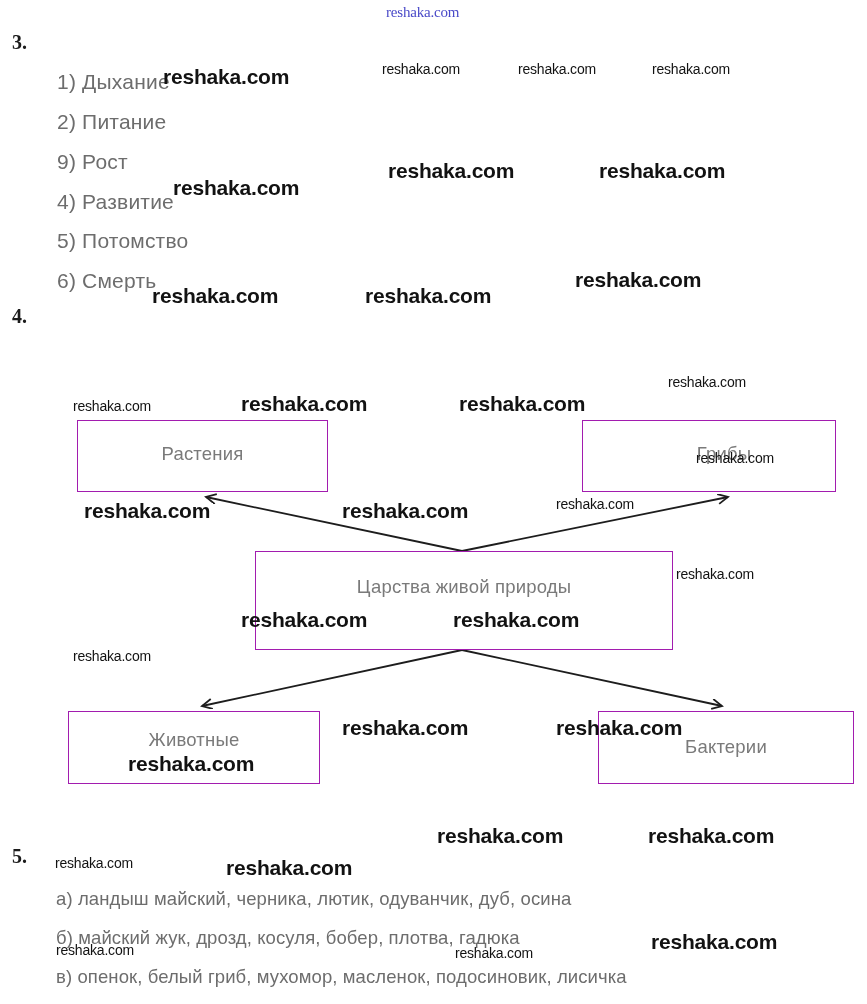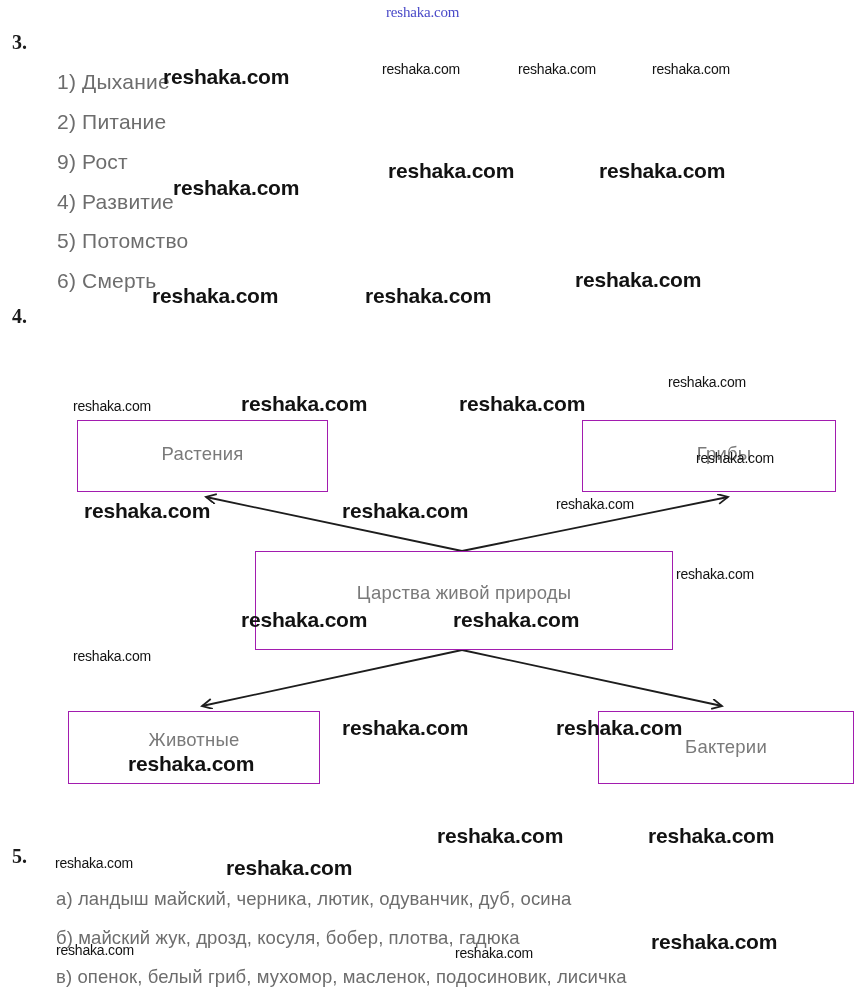--- a/index.html
+++ b/index.html
@@ -74,21 +74,21 @@
     letter-spacing: 0.2px;
   }
   #node-plants  { left: 77px;  top: 420px; width: 251px; height: 72px; }
   #node-fungi   { left: 582px; top: 420px; width: 254px; height: 72px; padding-left: 15px; }
   #node-root    { left: 255px; top: 551px; width: 418px; height: 99px; }
   #node-animals { left: 68px;  top: 711px; width: 252px; height: 73px; }
   #node-bacteria{ left: 598px; top: 711px; width: 256px; height: 73px; }
 
   #node-plants  .node-label { top: 22px; }
   #node-fungi   .node-label { top: 22px; }
-  #node-root    .node-label { top: 30px; }
+  #node-root    .node-label { top: 24px; }
   #node-animals .node-label { top: 17px; }
   #node-bacteria.node .node-label { top: 24px; }
 
   
   .wm {
     position: absolute;
     white-space: nowrap;
     color: #121212;
     font-family: "Liberation Sans", sans-serif;
     font-weight: bold;

